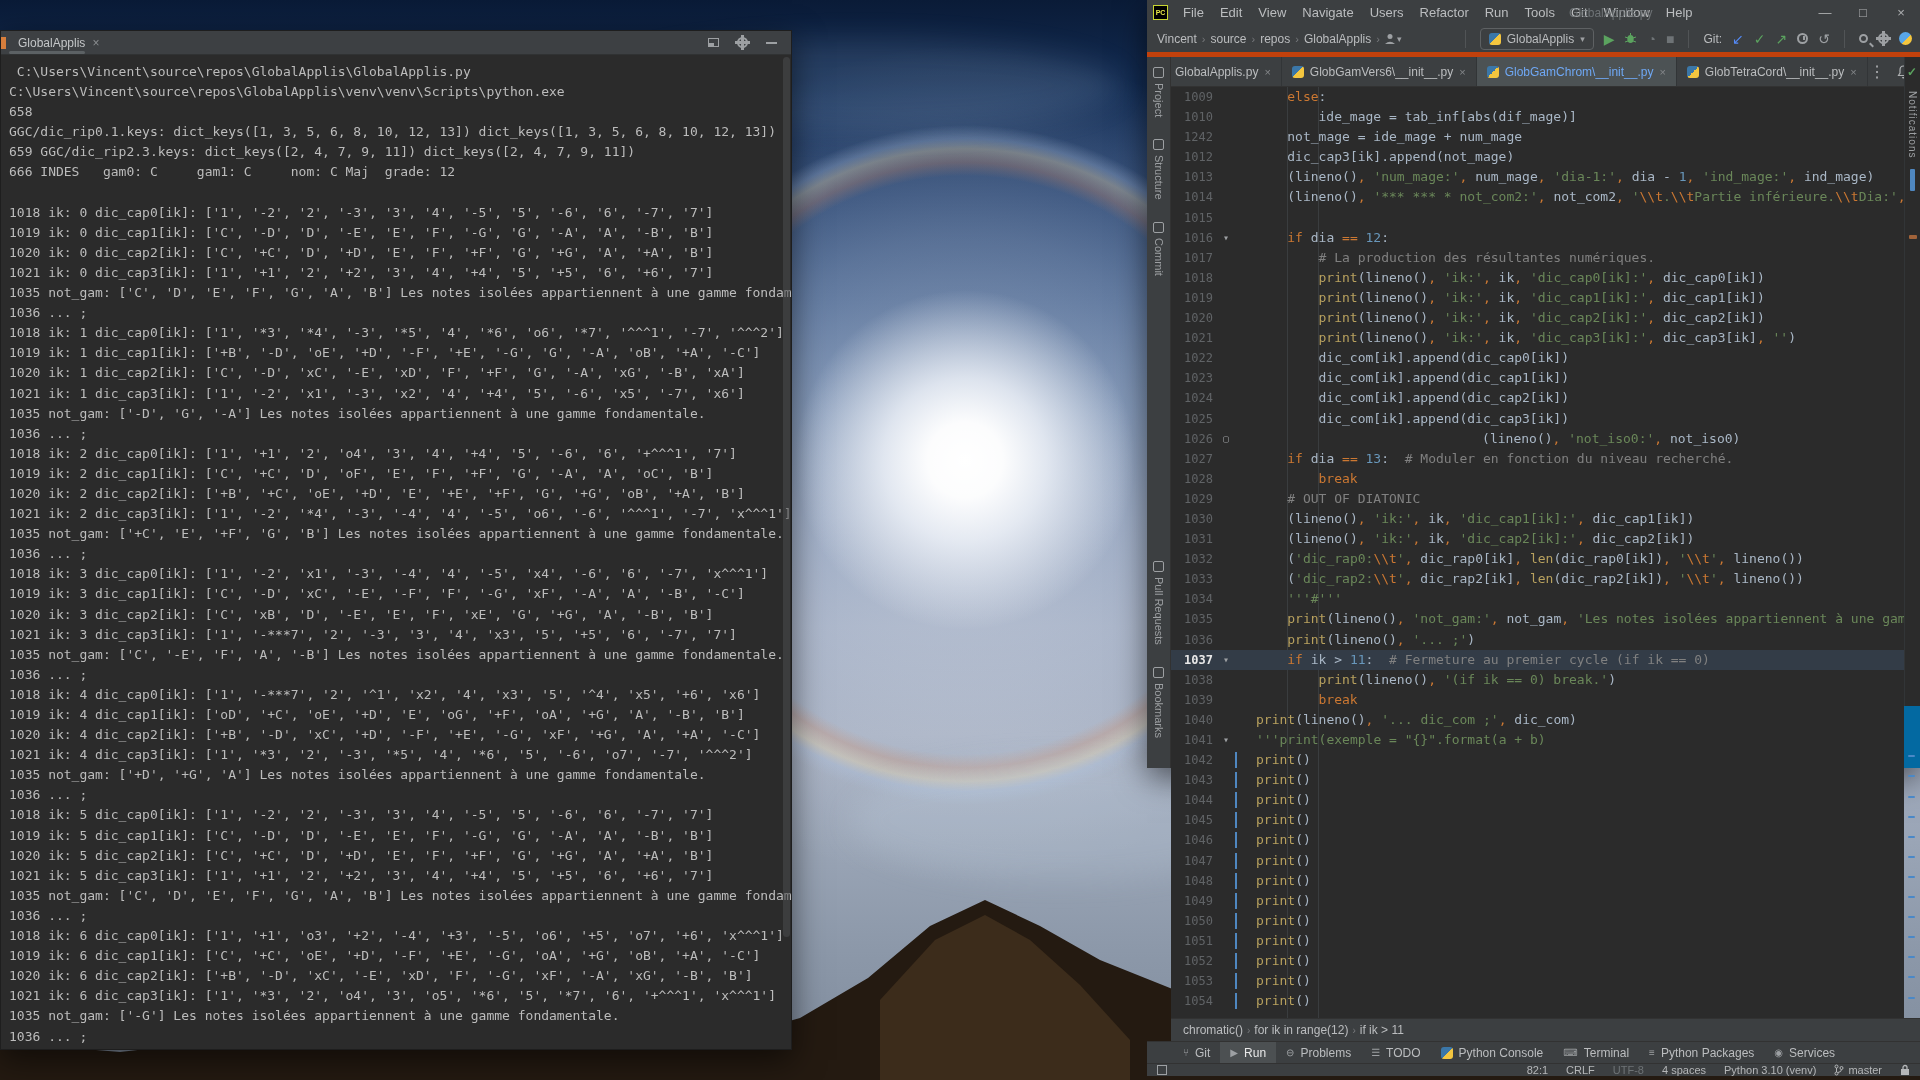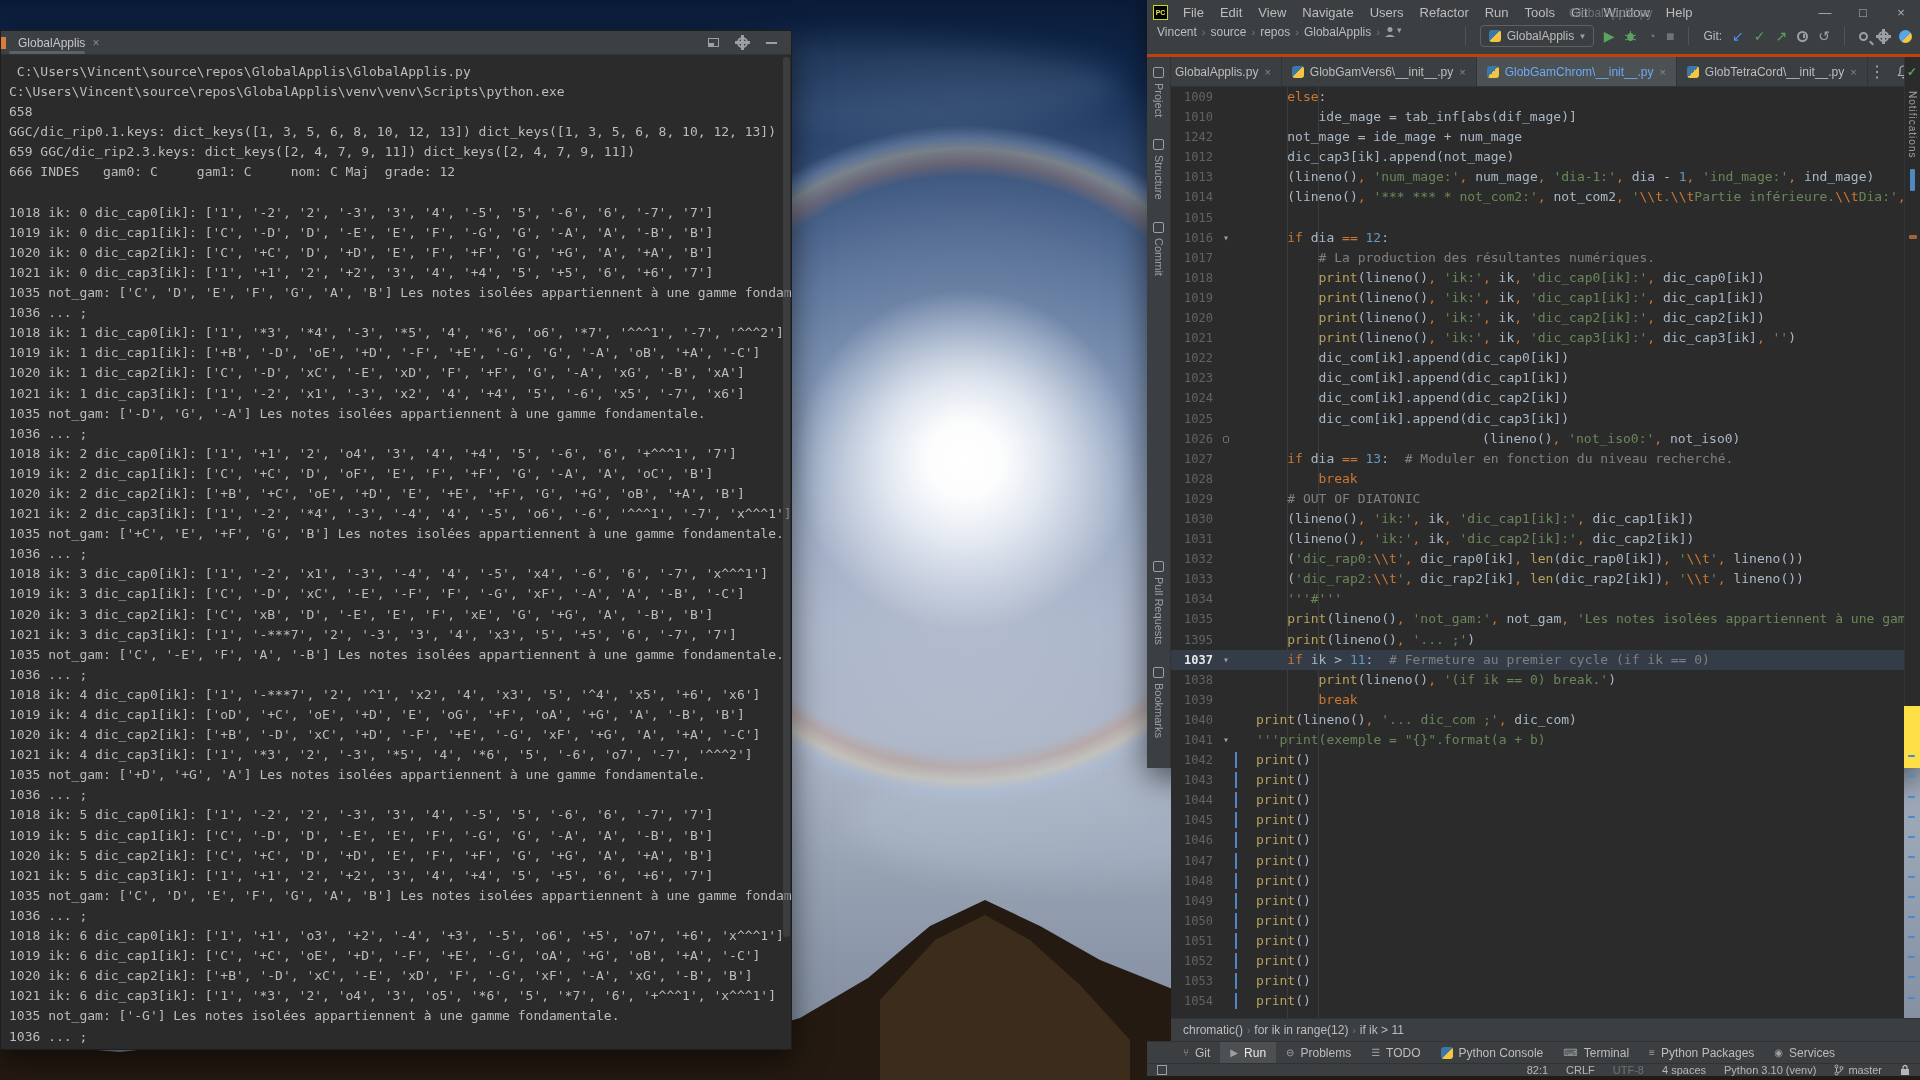--- a/index.html
+++ b/index.html
@@ -35,32 +35,32 @@
   .ic-min{width:11px;height:2px;background:#9da0a3;}
   .gear{position:relative;width:11px;height:11px;border:2px solid #9da0a3;border-radius:50%;}
   .gear:before{content:"";position:absolute;left:2px;top:-4px;width:3px;height:15px;background:#9da0a3;}
   .gear:after{content:"";position:absolute;left:-4px;top:2px;width:15px;height:3px;background:#9da0a3;}
   .gear:before,.gear:after{box-shadow:0 0 0 0 transparent;}
   .term-body{position:absolute;top:24px;bottom:0;left:0;right:0;overflow:hidden;padding:7px 0 0 8px;}
   .cline{font-family:"DejaVu Sans Mono","Liberation Mono",monospace;font-size:13px;line-height:20.1px;
     height:20.1px;white-space:pre;color:#bcbcbc;}
   .term-scroll{position:absolute;right:1px;top:26px;width:7px;height:880px;background:#4a4d4f;border-radius:4px;opacity:.55;}
   
-  .ide{position:absolute;left:1147px;top:0;width:773px;height:768px;background:#fde047;
+  .ide{position:absolute;left:1147px;top:0;width:773px;height:768px;background:#0369a1;
     box-shadow:0 10px 30px rgba(0,0,0,.55);}
   .titlebar{height:25px;background:#3c3f41;display:flex;align-items:center;padding-left:6px;position:relative;}
   .pc-logo{width:15px;height:15px;background:#000;border:1px solid #c8d531;color:#e8e64a;font-size:7px;font-weight:bold;
     display:flex;align-items:center;justify-content:center;margin-right:8px;}
   .menus{display:flex;gap:2px;}
   .menu-item{font-size:13px;color:#bbbdbf;padding:2px 7px;}
   .win-title{position:absolute;left:60%;transform:translateX(-50%);font-size:12px;color:#6e7376;}
   .win-ctrls{margin-left:auto;display:flex;gap:0;}
   .win-ctrls span{width:38px;text-align:center;color:#aeb0b2;font-size:13px;}
   
-  .navbar{height:32px;background:#3c3f41;border-bottom:3px solid #c2410c;display:flex;align-items:flex-start;padding:0 8px;font-size:12px;color:#bbbdbf;}
+  .navbar{height:32px;background:#3c3f41;border-bottom:5px solid #c2410c;display:flex;align-items:center;padding:0 8px;font-size:12px;color:#bbbdbf;}
   .crumb{padding:0 2px;}
   .crumb-sep{color:#77797c;padding:0 3px;font-size:11px;}
   .nav-right{margin-left:auto;display:flex;align-items:center;gap:10px;}
   .vsep{width:1px;height:18px;background:#515456;margin:0 4px;}
   .runchip{display:flex;align-items:center;gap:6px;border:1px solid #5e6163;border-radius:4px;height:22px;padding:0 8px;}
   .py-ico{width:12px;height:12px;border-radius:3px;background:linear-gradient(135deg,#3b77a8 0 50%,#f4c63f 50% 100%);flex:0 0 auto;}
   .caret-down{font-size:9px;color:#9da0a3;}
   .green{color:#5ba35f;} .blue{color:#548af7;} .dim{color:#6e7376;}
   .navic{font-size:14px;line-height:1;}
   .sphere{width:13px;height:13px;border-radius:50%;background:linear-gradient(135deg,#58a6e8 0 55%,#f4c63f 55% 100%);}
@@ -343,21 +343,21 @@
         <div class="eline"><span class="lnum">1026</span><span class="fold">▢</span><span class="code" style="padding-left: 83.56px; text-align: center;"><span class="tk-x">(lineno()</span><span class="tk-p">, </span><span class="tk-s">'not_iso0:'</span><span class="tk-p">, </span><span class="tk-x">not_iso0)</span></span></div>
         <div class="eline"><span class="lnum">1027</span><span class="fold"></span><span class="code" style="padding-left: 52.28px;"><span class="tk-k">if</span><span class="tk-x"> dia </span><span class="tk-k">==</span><span class="tk-x"> </span><span class="tk-n">13</span><span class="tk-x">:  </span><span class="tk-c"># Moduler en fonction du niveau recherché.</span></span></div>
         <div class="eline"><span class="lnum">1028</span><span class="fold"></span><span class="code" style="padding-left: 83.56px;"><span class="tk-k">break</span></span></div>
         <div class="eline"><span class="lnum">1029</span><span class="fold"></span><span class="code" style="padding-left: 52.28px;"><span class="tk-c"># OUT OF DIATONIC</span></span></div>
         <div class="eline"><span class="lnum">1030</span><span class="fold"></span><span class="code" style="padding-left: 52.28px;"><span class="tk-x">(lineno()</span><span class="tk-p">, </span><span class="tk-s">'ik:'</span><span class="tk-p">, </span><span class="tk-x">ik</span><span class="tk-p">, </span><span class="tk-s">'dic_cap1[ik]:'</span><span class="tk-p">, </span><span class="tk-x">dic_cap1[ik])</span></span></div>
         <div class="eline"><span class="lnum">1031</span><span class="fold"></span><span class="code" style="padding-left: 52.28px;"><span class="tk-x">(lineno()</span><span class="tk-p">, </span><span class="tk-s">'ik:'</span><span class="tk-p">, </span><span class="tk-x">ik</span><span class="tk-p">, </span><span class="tk-s">'dic_cap2[ik]:'</span><span class="tk-p">, </span><span class="tk-x">dic_cap2[ik])</span></span></div>
         <div class="eline"><span class="lnum">1032</span><span class="fold"></span><span class="code" style="padding-left: 52.28px;"><span class="tk-x">(</span><span class="tk-s">'dic_rap0:</span><span class="tk-e">\\t</span><span class="tk-s">'</span><span class="tk-p">, </span><span class="tk-x">dic_rap0[ik]</span><span class="tk-p">, </span><span class="tk-f">len</span><span class="tk-x">(dic_rap0[ik])</span><span class="tk-p">, </span><span class="tk-s">'</span><span class="tk-e">\\t</span><span class="tk-s">'</span><span class="tk-p">, </span><span class="tk-x">lineno())</span></span></div>
         <div class="eline"><span class="lnum">1033</span><span class="fold"></span><span class="code" style="padding-left: 52.28px;"><span class="tk-x">(</span><span class="tk-s">'dic_rap2:</span><span class="tk-e">\\t</span><span class="tk-s">'</span><span class="tk-p">, </span><span class="tk-x">dic_rap2[ik]</span><span class="tk-p">, </span><span class="tk-f">len</span><span class="tk-x">(dic_rap2[ik])</span><span class="tk-p">, </span><span class="tk-s">'</span><span class="tk-e">\\t</span><span class="tk-s">'</span><span class="tk-p">, </span><span class="tk-x">lineno())</span></span></div>
         <div class="eline"><span class="lnum">1034</span><span class="fold"></span><span class="code" style="padding-left: 52.28px;"><span class="tk-s">'''#'''</span></span></div>
         <div class="eline"><span class="lnum">1035</span><span class="fold"></span><span class="code" style="padding-left: 52.28px;"><span class="tk-f">print</span><span class="tk-x">(lineno()</span><span class="tk-p">, </span><span class="tk-s">'not_gam:'</span><span class="tk-p">, </span><span class="tk-x">not_gam</span><span class="tk-p">, </span><span class="tk-s">'Les notes isolées appartiennent à une gamme fonda</span></span></div>
-        <div class="eline"><span class="lnum">1395</span><span class="fold"></span><span class="code" style="padding-left: 52.28px;"><span class="tk-f">print</span><span class="tk-x">(lineno()</span><span class="tk-p">, </span><span class="tk-s">'... ;'</span><span class="tk-x">)</span></span></div>
+        <div class="eline"><span class="lnum">1036</span><span class="fold"></span><span class="code" style="padding-left: 52.28px;"><span class="tk-f">print</span><span class="tk-x">(lineno()</span><span class="tk-p">, </span><span class="tk-s">'... ;'</span><span class="tk-x">)</span></span></div>
         <div class="eline caret"><span class="lnum">1037</span><span class="fold">▾</span><span class="code" style="padding-left: 52.28px;"><span class="tk-k">if</span><span class="tk-x"> ik &gt; </span><span class="tk-n">11</span><span class="tk-x">:  </span><span class="tk-c"># Fermeture au premier cycle (if ik == 0)</span></span></div>
         <div class="eline"><span class="lnum">1038</span><span class="fold"></span><span class="code" style="padding-left: 83.56px;"><span class="tk-f">print</span><span class="tk-x">(lineno()</span><span class="tk-p">, </span><span class="tk-s">'(if ik == 0) break.'</span><span class="tk-x">)</span></span></div>
         <div class="eline"><span class="lnum">1039</span><span class="fold"></span><span class="code" style="padding-left: 83.56px;"><span class="tk-k">break</span></span></div>
         <div class="eline"><span class="lnum">1040</span><span class="fold"></span><span class="code" style="padding-left: 21px;"><span class="tk-f">print</span><span class="tk-x">(lineno()</span><span class="tk-p">, </span><span class="tk-s">'... dic_com ;'</span><span class="tk-p">, </span><span class="tk-x">dic_com)</span></span></div>
         <div class="eline"><span class="lnum">1041</span><span class="fold">▾</span><span class="code" style="padding-left: 21px;"><span class="tk-s">'''print(exemple = "{}".format(a + b)</span></span></div>
         <div class="eline"><span class="lnum">1042</span><span class="fold"></span><span class="chgbar"></span><span class="code" style="padding-left: 21px;"><span class="tk-f">print</span><span class="tk-x">()</span></span></div>
         <div class="eline"><span class="lnum">1043</span><span class="fold"></span><span class="chgbar"></span><span class="code" style="padding-left: 21px;"><span class="tk-f">print</span><span class="tk-x">()</span></span></div>
         <div class="eline"><span class="lnum">1044</span><span class="fold"></span><span class="chgbar"></span><span class="code" style="padding-left: 21px;"><span class="tk-f">print</span><span class="tk-x">()</span></span></div>
         <div class="eline"><span class="lnum">1045</span><span class="fold"></span><span class="chgbar"></span><span class="code" style="padding-left: 21px;"><span class="tk-f">print</span><span class="tk-x">()</span></span></div>
         <div class="eline"><span class="lnum">1046</span><span class="fold"></span><span class="chgbar"></span><span class="code" style="padding-left: 21px;"><span class="tk-f">print</span><span class="tk-x">()</span></span></div>

